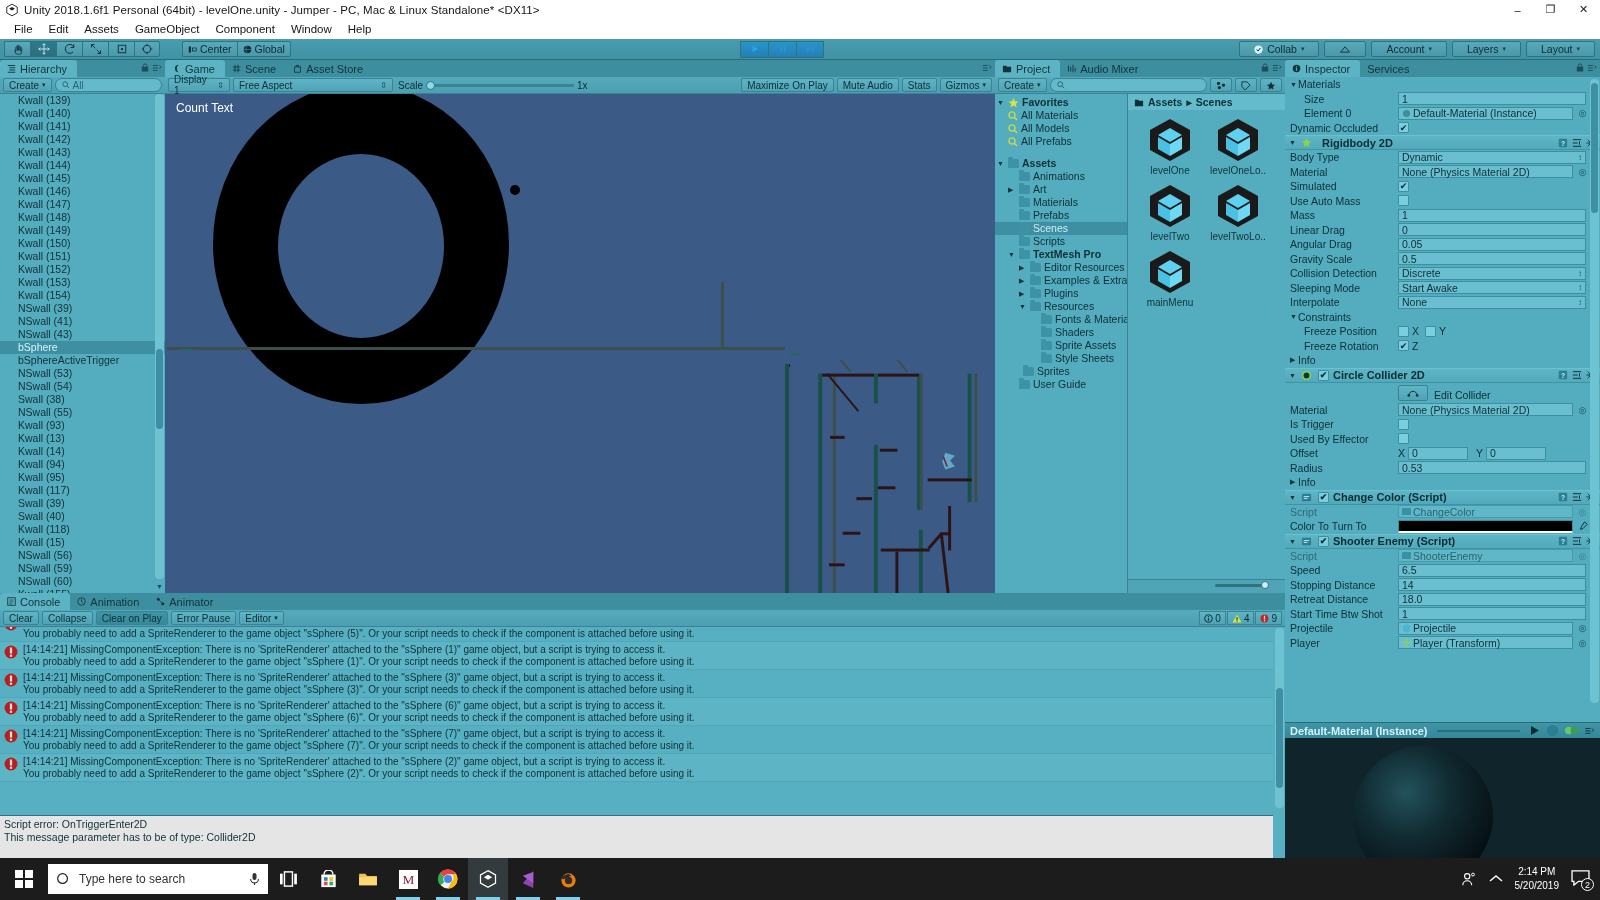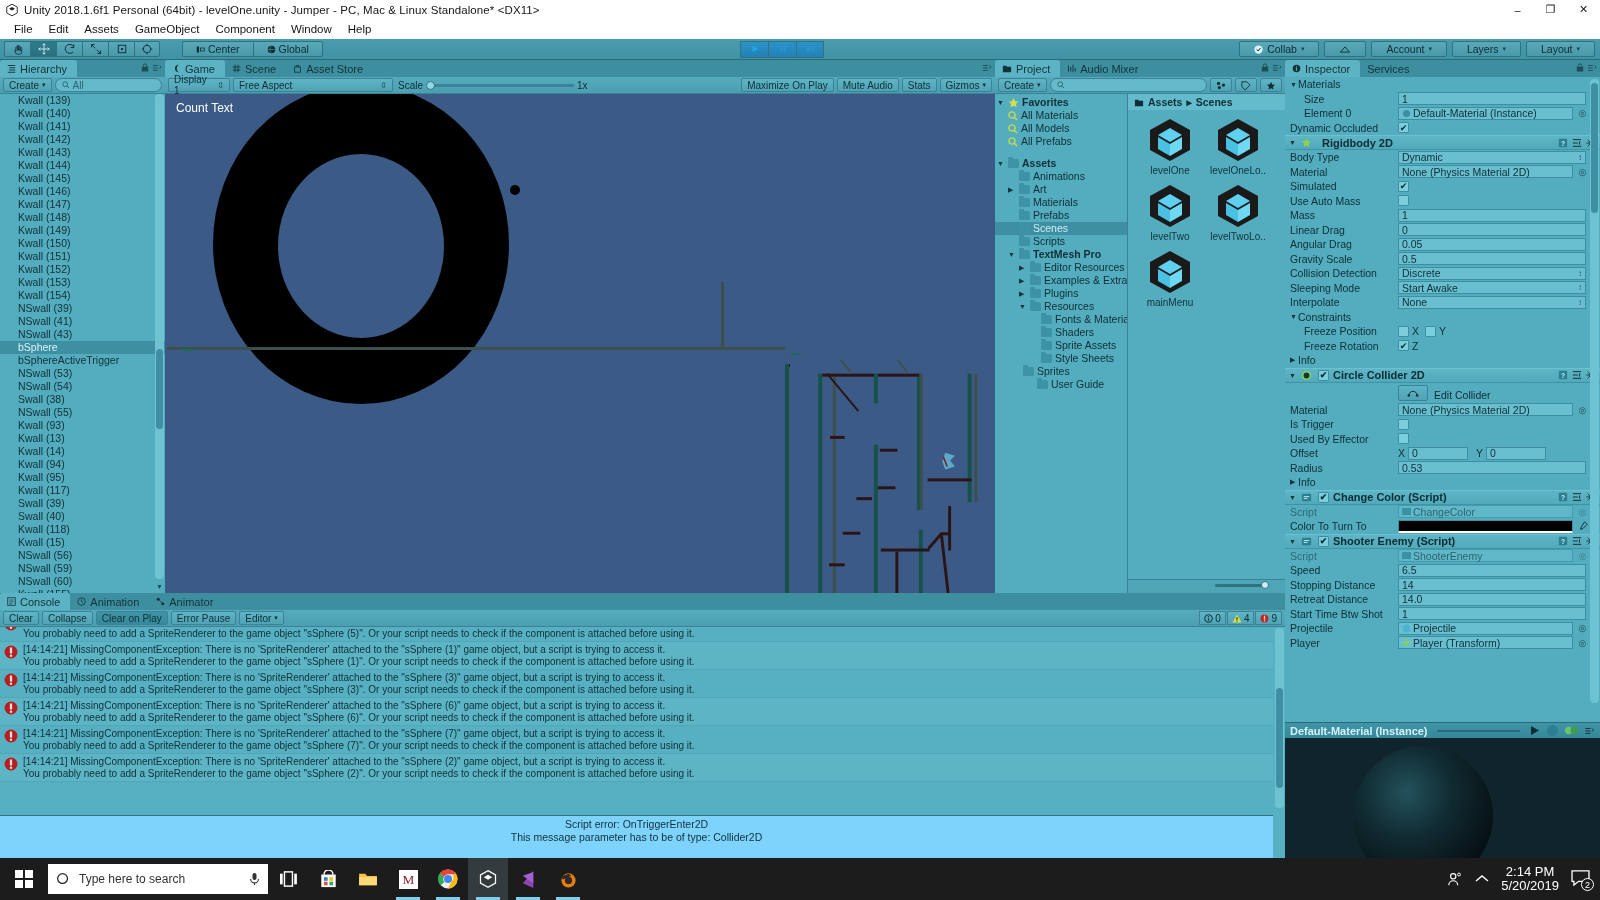--- a/index.html
+++ b/index.html
@@ -45,21 +45,21 @@
     border: 1px solid #2f7280; border-right: none;
     display: flex; align-items: center; justify-content: center;
   }
   .tool-btn:first-child { border-radius: 2px 0 0 2px; }
   .tool-btn:last-child { border-radius: 0 2px 2px 0; border-right: 1px solid #2f7280; }
   .tool-btn.active { background: linear-gradient(#2f7a8a,#2a6f7f); }
   .pivot-group { margin-left: 22px; display: flex; }
   .pivot-btn {
     height: 16px; background: linear-gradient(#59a9b9,#4999aa);
     border: 1px solid #2f7280; display: flex; align-items: center; gap: 3px;
-    padding: 0 13px; font-size: 10.5px; color: #0d2b33;
+    padding: 0 5px; font-size: 10.5px; color: #0d2b33;
   }
   .pivot-btn:first-child { border-radius: 2px 0 0 2px; border-right: none; }
   .pivot-btn:last-child { border-radius: 0 2px 2px 0; }
   .play-group { position: absolute; left: 740px; display: flex; }
   .play-btn {
     width: 28px; height: 17px; background: linear-gradient(#58a8b8,#4897a8);
     border: 1px solid #2f7280; border-right: none;
     display: flex; align-items: center; justify-content: center;
   }
   .play-btn.engaged { background: linear-gradient(#2a93c9,#2380b5); }
@@ -159,22 +159,22 @@
   
   #console { left: 0; top: 533px; width: 1285px; height: 305px; }
   .console-body { position: absolute; top: 34px; left: 0; right: 0; bottom: 0; background: #57b0c1; overflow: hidden; }
   .log-list { position: absolute; top: 0; left: 0; right: 12px; height: 188px; overflow: hidden; }
   .log-entry { display: flex; gap: 5px; padding: 2px 0 1px 4px; border-bottom: 1px solid #4fa7b8; }
   .log-entry.alt { background: #5cb4c5; }
   .err-icon { width: 14px; height: 14px; flex: none; margin-top: 1px; }
   .log-lines { font-size: 10px; line-height: 12px; color: #10303a; white-space: nowrap; overflow: hidden; }
   .log-detail {
     position: absolute; top: 188px; left: 0; right: 12px; height: 72px;
-    background: #7dd3fc; border-top: 1px solid #2f7280; padding: 2px 4px;
-    font-size: 10.5px; line-height: 13px; color: #10303a; text-align: center;
+    background: #e5e5e5; border-top: 1px solid #2f7280; padding: 2px 4px;
+    font-size: 10.5px; line-height: 13px; color: #10303a;
   }
   .console-scroll { position: absolute; right: 1px; top: 1px; bottom: 90px; width: 9px; }
   .console-counts { display: flex; align-items: center; gap: 1px; }
   .count-pill { height: 14px; display: flex; align-items: center; gap: 2px; padding: 0 4px; border: 1px solid #3a8294; background: linear-gradient(#5fb4c5,#4fa3b4); font-size: 10px; }
   
   #statusstrip {
     position: absolute; left: 0; bottom: 0; width: 1600px; height: 19px;
     background: #50a9ba; border-top: 1px solid #2f7280; display: flex; align-items: center; gap: 4px; padding-left: 4px;
     font-size: 10.5px; color: #10303a;
   }
@@ -190,21 +190,21 @@
   }
   .start-btn { width: 48px; height: 42px; display: flex; align-items: center; justify-content: center; }
   .tb-search {
     width: 220px; height: 30px; background: #ffffff; display: flex; align-items: center;
     gap: 8px; padding: 0 8px; font-size: 12px; color: #333; margin-left: 0;
   }
   .tb-icon { width: 40px; height: 42px; display: flex; align-items: center; justify-content: center; position: relative; }
   .tb-icon.active { background: #333b3d; }
   .tb-icon .underline { position: absolute; bottom: 0; left: 8px; right: 8px; height: 3px; background: #7fd0ea; }
   .tray { position: absolute; right: 0; height: 42px; display: flex; align-items: center; gap: 12px; padding-right: 10px; color: #fff; }
-  .clock { font-size: 13px; line-height: 14px; text-align: center; }
+  .clock { font-size: 10px; line-height: 14px; text-align: center; }
   
   .folder-ico { width: 11px; height: 9px; background: #3d93a5; border-radius: 1px 2px 1px 1px; position: relative; flex: none; }
   .folder-ico::before { content: ""; position: absolute; top: -2px; left: 0; width: 5px; height: 2px; background: #3d93a5; border-radius: 1px 1px 0 0; }
   .arrow { font-size: 7px; width: 8px; color: #14343d; flex: none; }
 </style>
 </head>
 <body>
 
 <div id="titlebar">
   <span class="unity-logo">
@@ -711,21 +711,21 @@
           <div class="proj-row" style="padding-left: 35px;">
             <span class="arrow"></span>
             <span class="folder-ico"></span>
             <span>Style Sheets</span>
           </div>
           <div class="proj-row" style="padding-left: 17px;">
             <span class="arrow"></span>
             <span class="folder-ico"></span>
             <span>Sprites</span>
           </div>
-          <div class="proj-row" style="padding-left: 31px;">
+          <div class="proj-row" style="padding-left: 13px;">
             <span class="arrow"></span>
             <span class="folder-ico"></span>
             <span>User Guide</span>
           </div>
         </div>
       <div class="proj-right">
         <div class="breadcrumb">
           <svg width="10" height="9" viewBox="0 0 12 11">
               <path d="M1 2h4l1 1.4h5V10H1z" fill="#0f2f37"></path>
             </svg>
@@ -1051,21 +1051,21 @@
           <div class="row">
             <span class="lbl">Speed</span>
             <span class="field">6.5</span>
           </div>
           <div class="row">
             <span class="lbl">Stopping Distance</span>
             <span class="field">14</span>
           </div>
           <div class="row">
             <span class="lbl">Retreat Distance</span>
-            <span class="field">14.0</span>
+            <span class="field">18.0</span>
           </div>
           <div class="row">
             <span class="lbl">Start Time Btw Shot</span>
             <span class="field">1</span>
           </div>
         </div>
       <div class="row">
         <span class="lbl">Projectile</span>
         <span class="field objfield">
           <svg width="9" height="9" viewBox="0 0 10 10" style="margin-right:2px">

